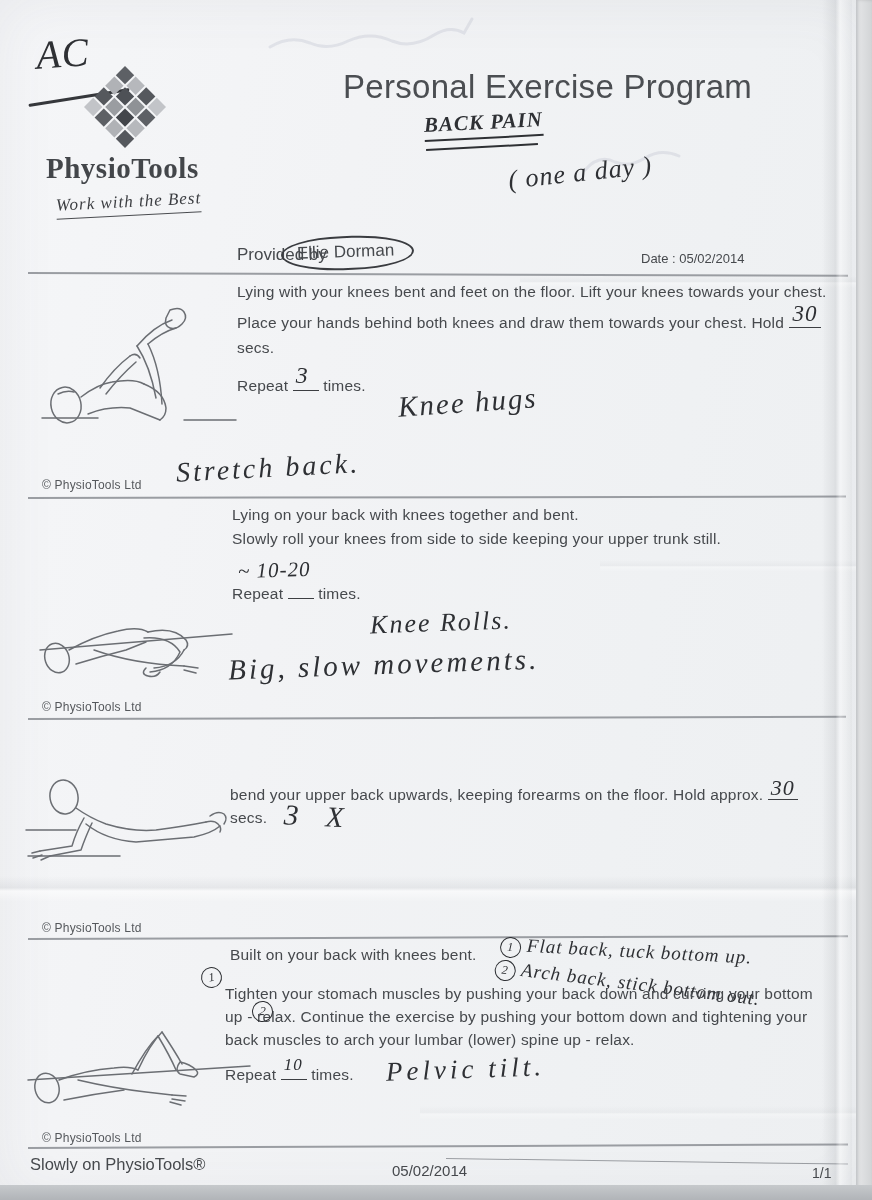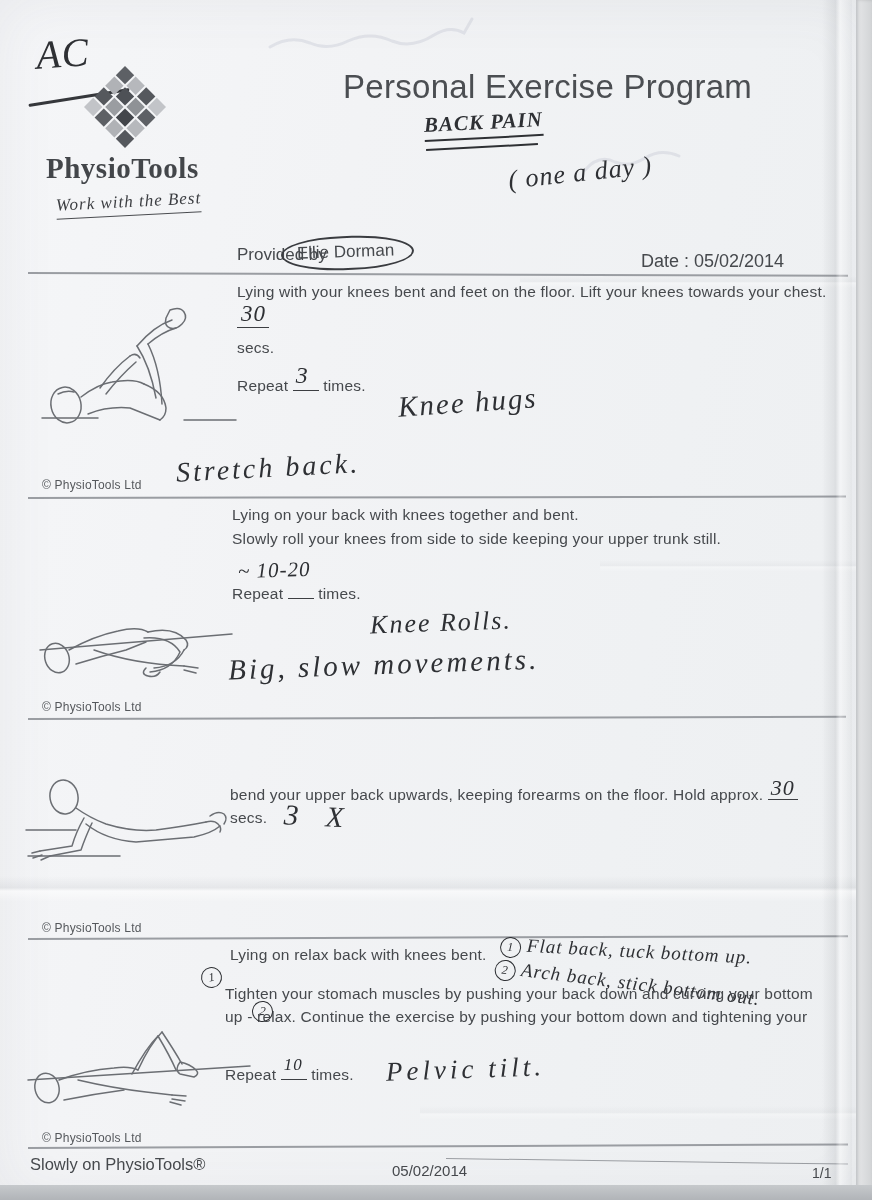--- a/index.html
+++ b/index.html
@@ -64,27 +64,28 @@
 
   <div class="abs print" style="left:343px;top:68px;font-size:33px;letter-spacing:0.3px;color:#4b4e52;">Personal Exercise Program</div>
   <div class="abs hw" style="left:424px;top:110px;font-size:21px;font-weight:bold;transform:rotate(-3deg);border-bottom:2.4px solid #2e3034;padding-bottom:2px;">BACK PAIN</div>
   <div class="abs" style="left:426px;top:146px;width:112px;height:1.6px;background:#2e3034;transform:rotate(-3deg);"></div>
   <div class="abs hw" style="left:508px;top:158px;font-size:26px;transform:rotate(-6deg);">( one a day )</div>
 
   <div class="abs print" style="left:237px;top:245px;font-size:17px;">Provided by</div>
   <div class="abs" style="left:281px;top:236px;">
     <span class="oval print" style="font-size:17px;">Ellie Dorman</span>
   </div>
-  <div class="abs print" style="left:641px;top:251px;font-size:18px;text-align:right;">Date : 05/02/2014</div>
+  <div class="abs print" style="left:641px;top:251px;font-size:13px;text-align:right;">Date : 05/02/2014</div>
 
   <div class="abs rule" style="left:28px;top:272px;width:820px;transform:rotate(0.2deg);"></div>
 
   <div class="abs print print-sm" style="left:237px;top:283px;">Lying with your knees bent and feet on the floor. Lift your knees towards your chest.</div>
 
   <div class="abs print print-sm" style="left:237px;top:314px;">
+    <span>Place your hands behind both knees and draw them towards your chest. Hold</span>
     <span class="blank" style="min-width:32px;">
       <span class="hw" style="font-size:23px;top:-22px;left:4px;">30</span>
     </span>
   </div>
   <div class="abs print print-sm" style="left:237px;top:339px;">secs.</div>
 
   <div class="abs print print-sm" style="left:237px;top:377px;">
     <span>Repeat</span>
     <span class="blank">
       <span class="hw" style="font-size:24px;top:-24px;">3</span>
@@ -163,40 +164,41 @@
     <path d="M186,50 q8,-6 14,-2 q4,4 0,10"></path>
     <path d="M60,52 Q52,66 48,80 L16,85"></path>
     <path d="M68,57 Q61,72 57,84 L26,90"></path>
     <path d="M16,85 l-8,2 M18,89 l-9,3 M26,90 l-9,4"></path>
     <path d="M4,90 L96,90"></path>
   </svg>
 
   <div class="abs copyright" style="left:42px;top:921px;">© PhysioTools Ltd</div>
   <div class="abs rule" style="left:28px;top:938px;width:820px;transform:rotate(-0.2deg);"></div>
 
-  <div class="abs print print-sm" style="left:230px;top:946px;">Lying on relax back with knees bent.</div>
+  <div class="abs print print-sm" style="left:230px;top:946px;">Built on your back with knees bent.</div>
 
   <div class="abs hw" style="left:500px;top:940px;font-size:19px;transform:rotate(3deg);">
     <span class="circ">1</span>
     <span>Flat back, tuck bottom up.</span>
   </div>
   <div class="abs hw" style="left:494px;top:972px;font-size:19px;transform:rotate(7deg);">
     <span class="circ">2</span>
     <span>Arch back, stick bottom out.</span>
   </div>
 
   <div class="abs" style="left:201px;top:967px;transform:rotate(-10deg);">
     <span class="circ">1</span>
   </div>
 
   <div class="abs print print-sm" style="left:225px;top:985px;">Tighten your stomach muscles by pushing your back down and curving your bottom</div>
   <div class="abs print print-sm" style="left:225px;top:1008px;">up - relax. Continue the exercise by pushing your bottom down and tightening your</div>
   <div class="abs" style="left:252px;top:1001px;transform:rotate(8deg);">
     <span class="circ">2</span>
   </div>
+  <div class="abs print print-sm" style="left:225px;top:1031px;">back muscles to arch your lumbar (lower) spine up - relax.</div>
 
   <div class="abs print print-sm" style="left:225px;top:1066px;">
     <span>Repeat</span>
     <span class="blank">
       <span class="hw" style="font-size:17px;top:-20px;">10</span>
     </span>
     <span>times.</span>
   </div>
 
   <div class="abs hw" style="left:386px;top:1054px;font-size:27px;transform:rotate(-2deg);letter-spacing:4px;">Pelvic tilt.</div>

